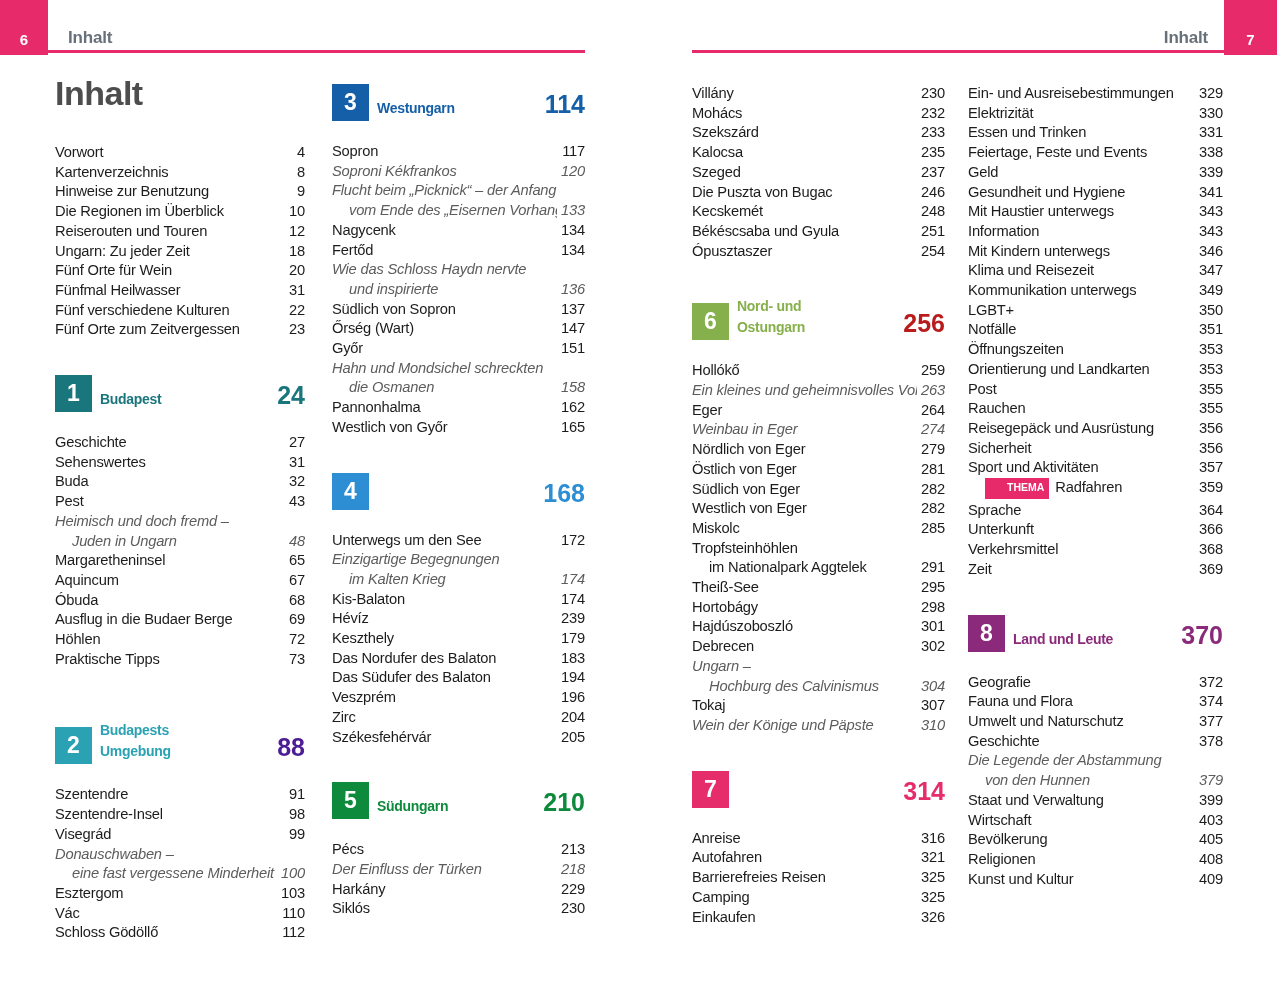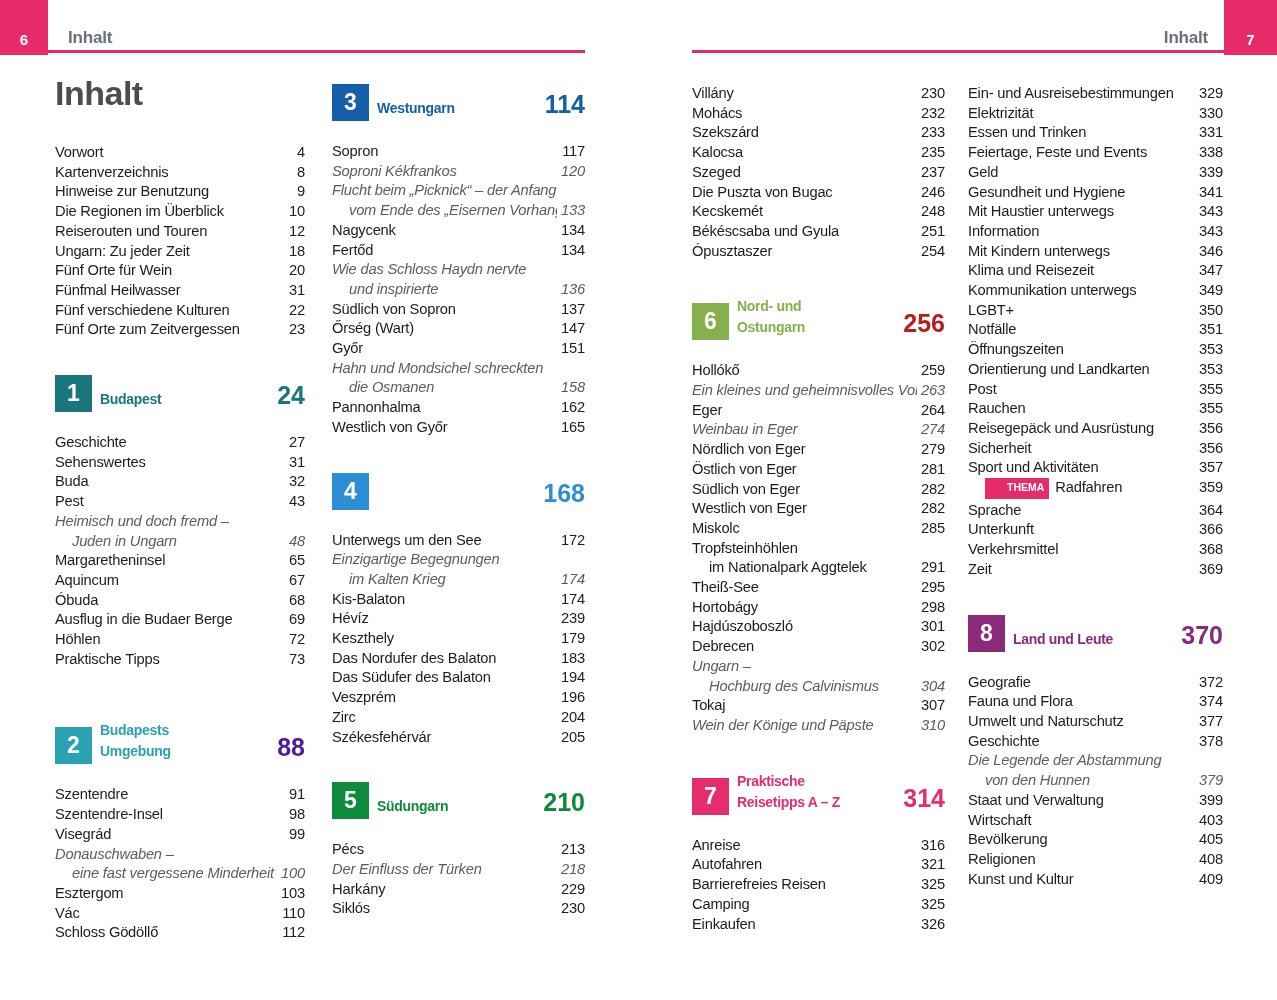--- a/index.html
+++ b/index.html
@@ -463,24 +463,20 @@
           <span class="lab">Tokaj</span>
           <span class="pg">307</span>
         </div>
         <div class="row it">
           <span class="lab">Wein der Könige und Päpste</span>
           <span class="pg">310</span>
         </div>
       </div>
       <div class="sec">
         <div class="sec-num" style="background: rgb(230, 45, 107);">7</div>
-        <div class="sec-title" style="color: rgb(230, 45, 107);">
-          <div>Praktische</div>
-          <div>Reisetipps A – Z</div>
-        </div>
         <div class="sec-page" style="color: rgb(230, 45, 107);">314</div>
       </div>
       <div class="items">
         <div class="row">
           <span class="lab">Anreise</span>
           <span class="pg">316</span>
         </div>
         <div class="row">
           <span class="lab">Autofahren</span>
           <span class="pg">321</span>

